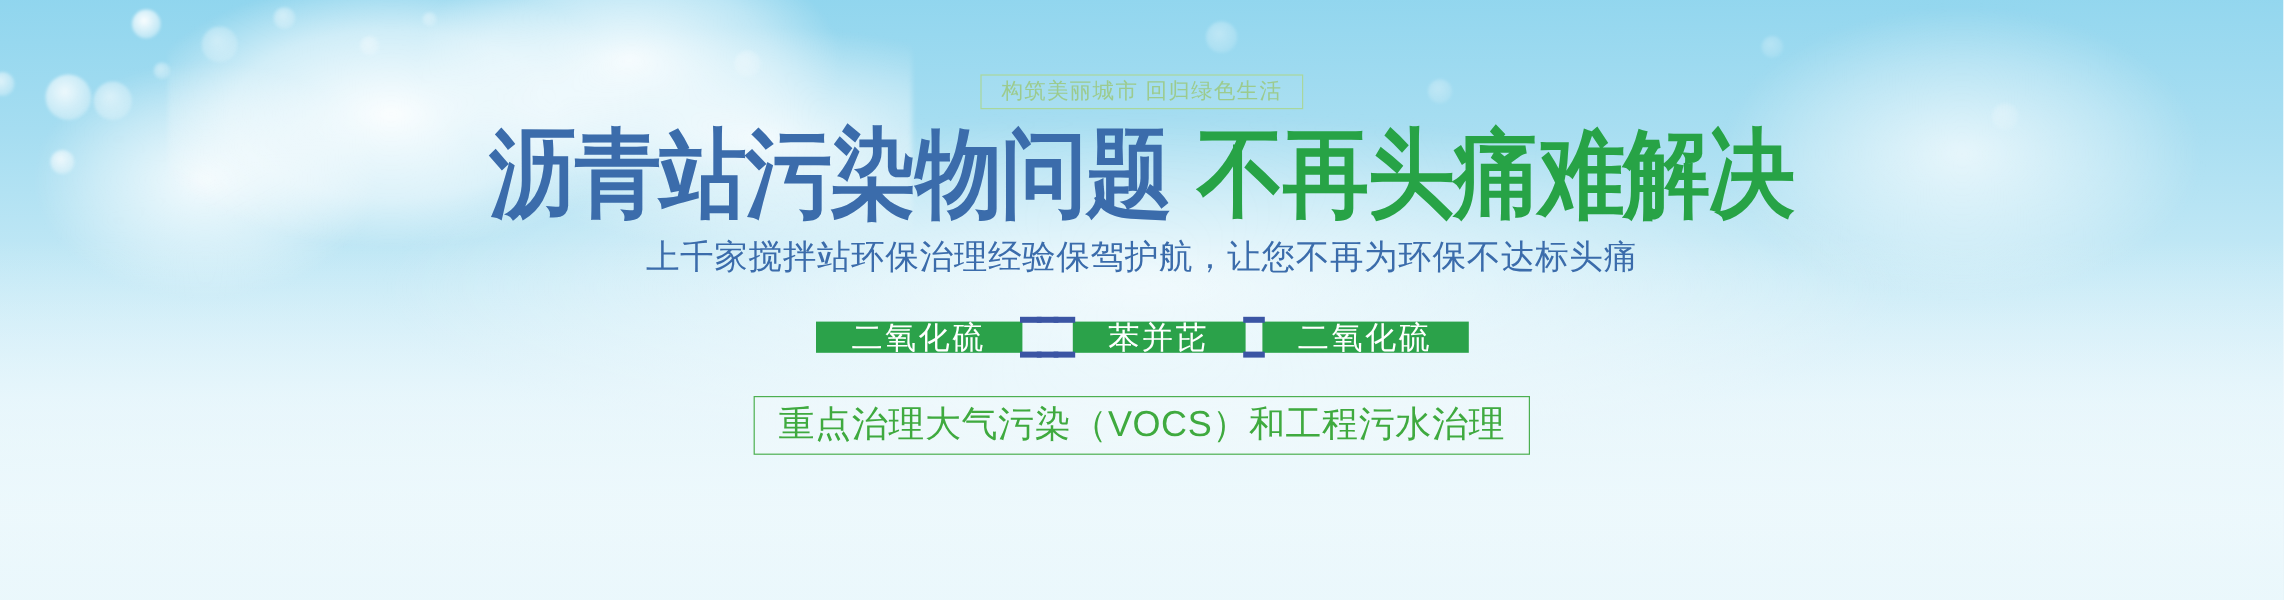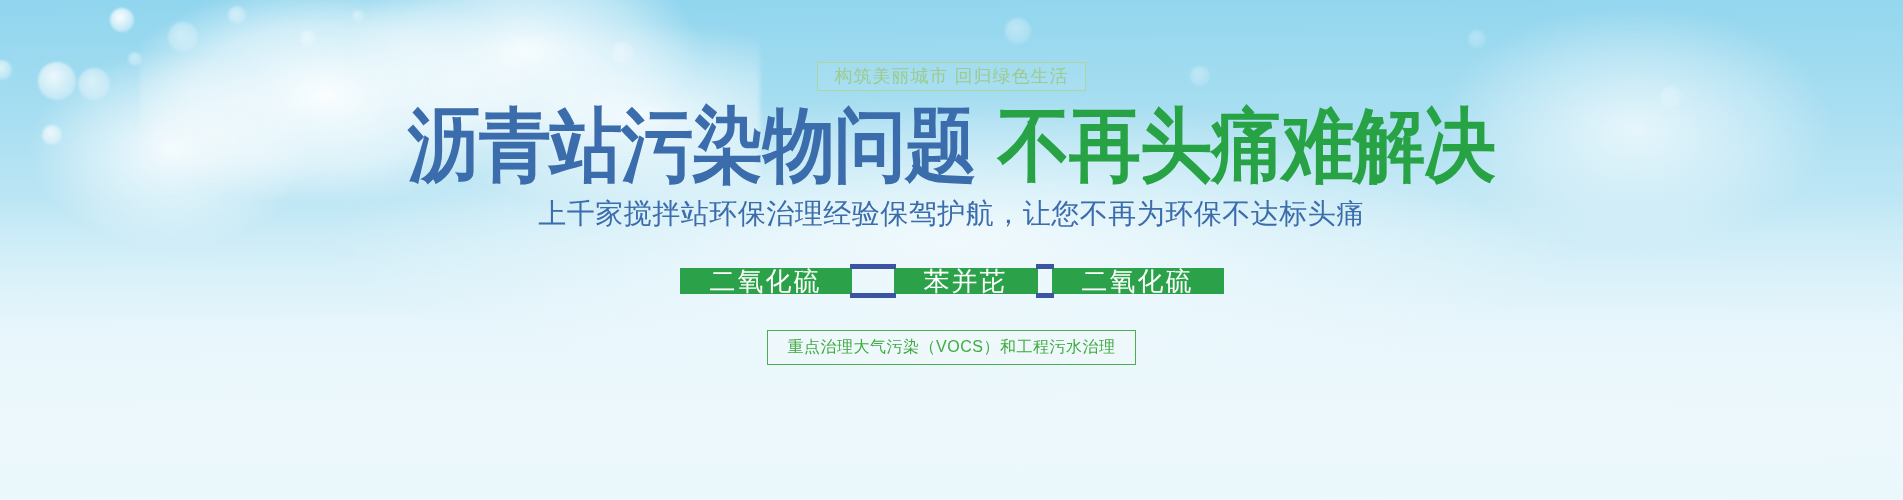--- a/index.html
+++ b/index.html
@@ -124,21 +124,21 @@
     background:#3b55a4;
   }
   .tag-sep::before{top:12px;}
   .tag-sep::after{bottom:12px;}
 
   
   .footer-box{
     margin-top:22px;
     border:1px solid #4caf50;
     color:#3faa3f;
-    font-size:16px;
+    font-size:30px;
     letter-spacing:.5px;
     padding:8px 20px 9px;
     line-height:1;
     white-space:nowrap;
     background:rgba(255,255,255,.18);
   }
 </style>
 </head>
 <body>
 

